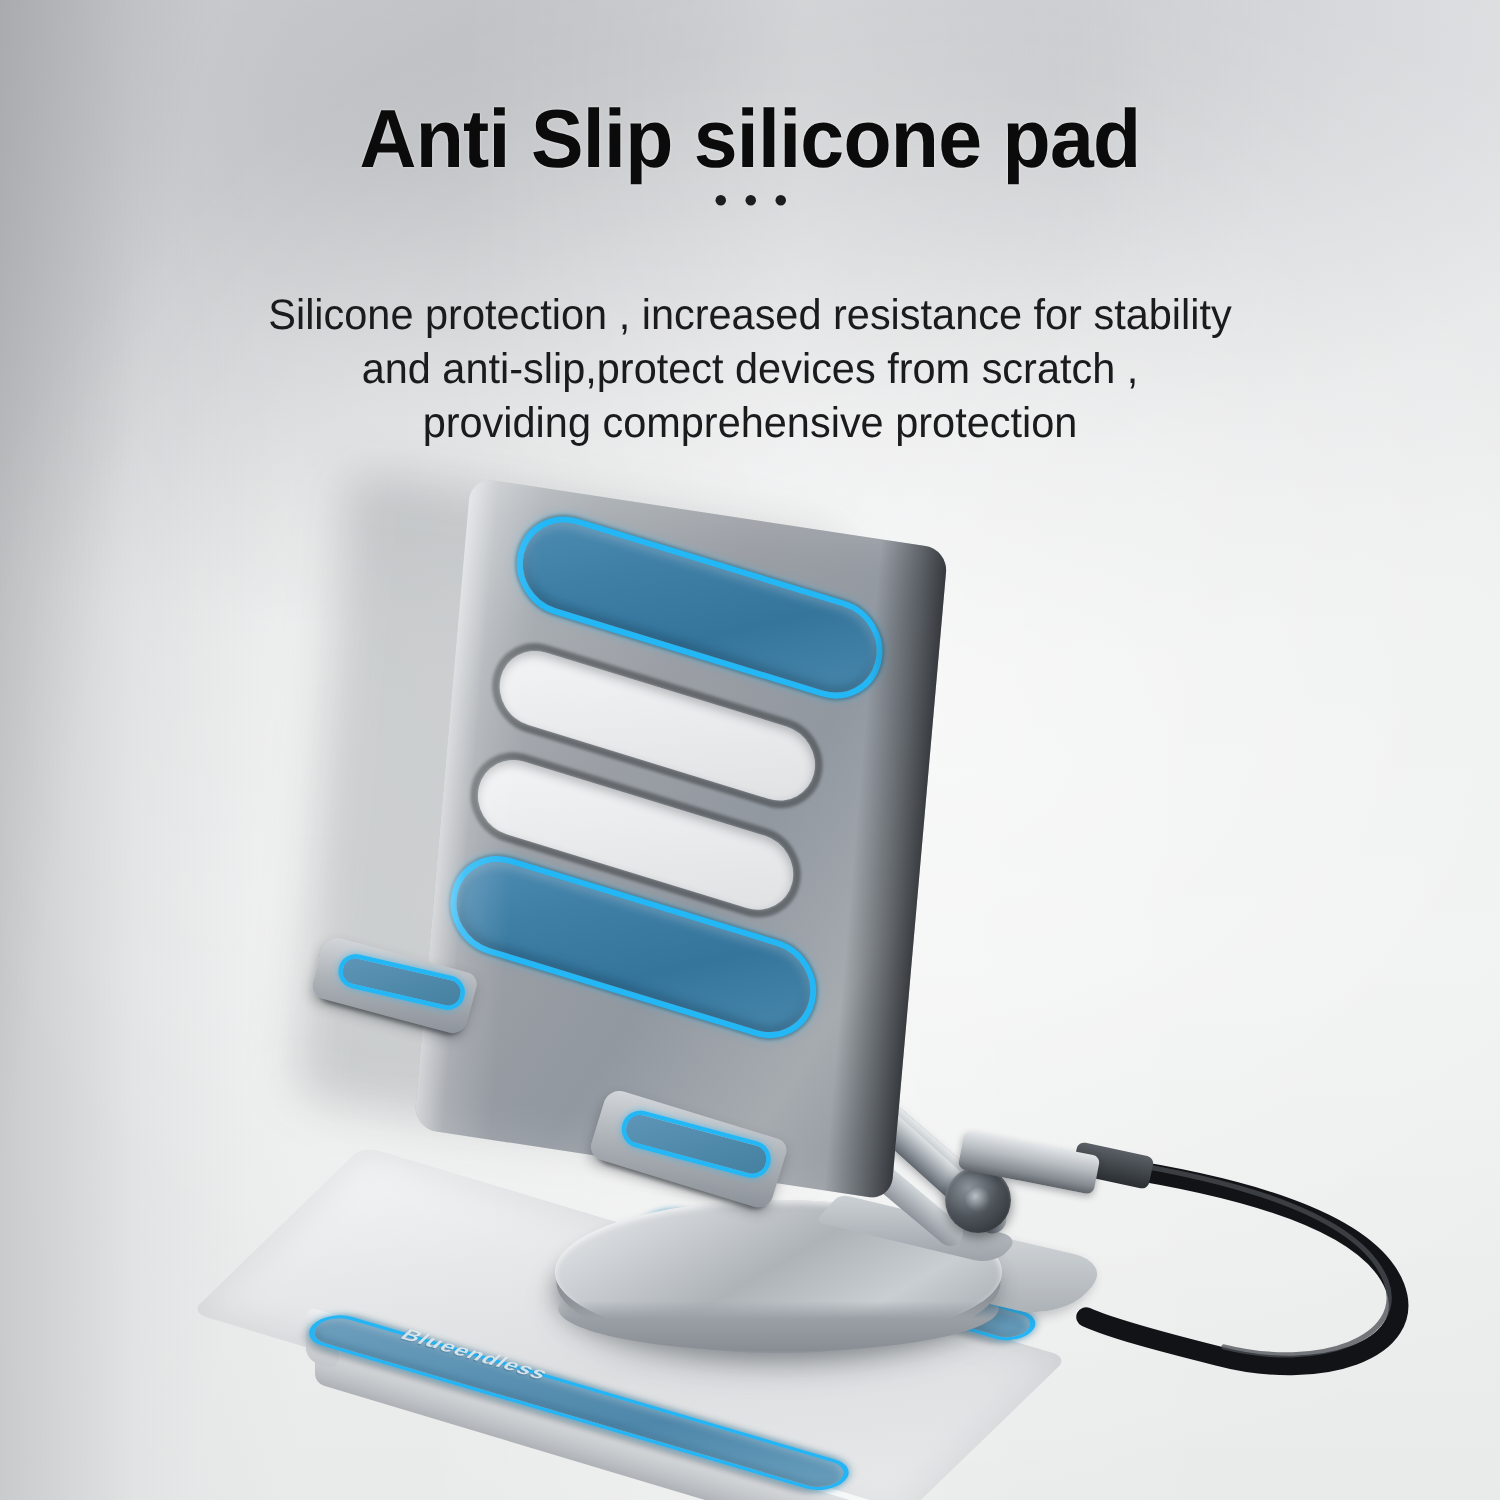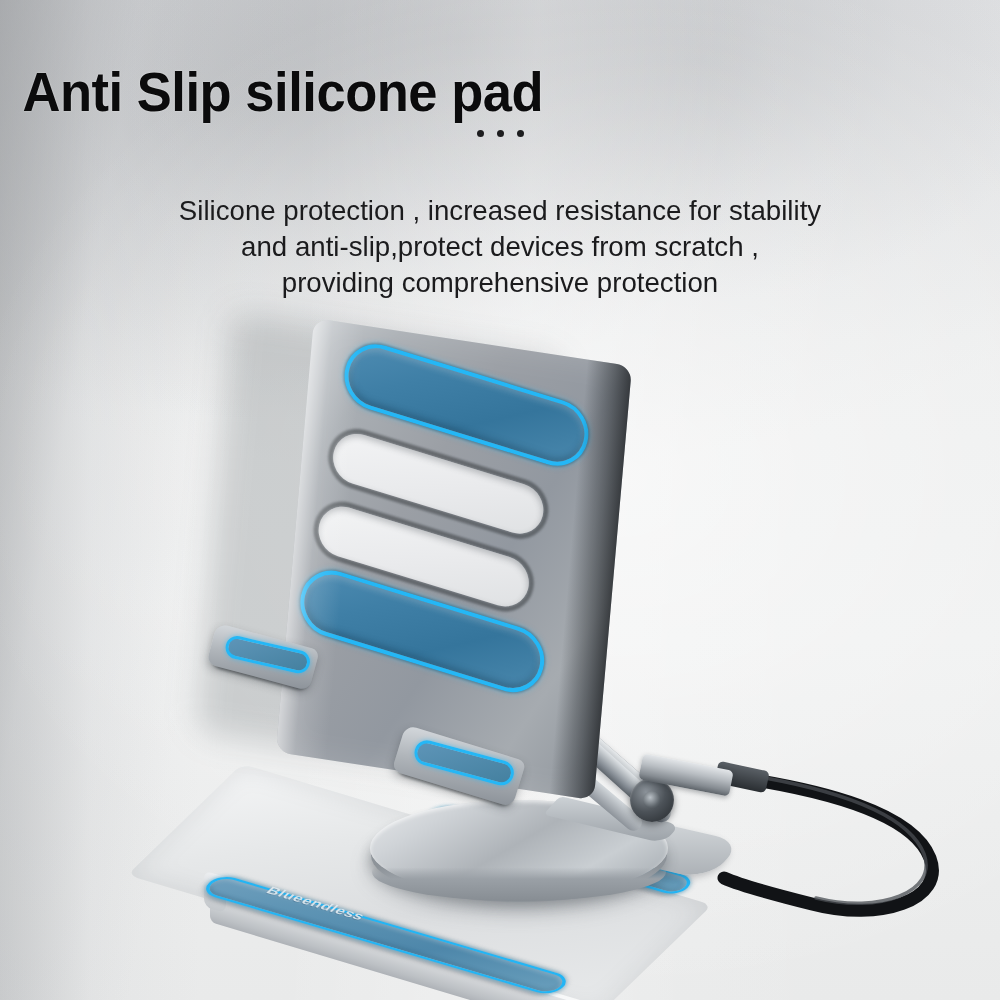--- a/index.html
+++ b/index.html
@@ -21,21 +21,21 @@
       linear-gradient(180deg,#e3e4e6 0%,#eceded 34%,#eff0f0 64%,#e9eaea 100%);
   }
   .bg-sheen{position:absolute;inset:0;
     background:
       linear-gradient(92deg,rgba(255,255,255,0) 30%,rgba(255,255,255,.55) 52%,rgba(255,255,255,.1) 70%,rgba(255,255,255,0) 88%);
     opacity:.5;}
   .bg-vig{position:absolute;inset:0;
     background:radial-gradient(120% 95% at 62% 48%, rgba(255,255,255,.52) 0%, rgba(255,255,255,0) 55%);}
 
   
-  .head{position:absolute;left:0;right:0;top:64px;text-align:left;z-index:30;}
+  .head{position:absolute;left:0;right:0;top:64px;text-align:center;z-index:30;}
   .title{
     font-size:55px;line-height:1.04;font-weight:700;color:#0b0b0c;
     letter-spacing:-.5px;
     font-family:"Liberation Sans Narrow","Liberation Sans","DejaVu Sans Condensed",sans-serif;
     transform:scaleX(.955);transform-origin:center;
     text-shadow:0 0 2px rgba(255,255,255,.55);
   }
   .dots{margin-top:9px;display:flex;justify-content:center;gap:13px;}
   .dots i{width:7px;height:7px;border-radius:50%;background:#1d1d1f;display:block;}
   .body-txt{position:absolute;left:0;right:0;top:192px;text-align:center;z-index:30;

